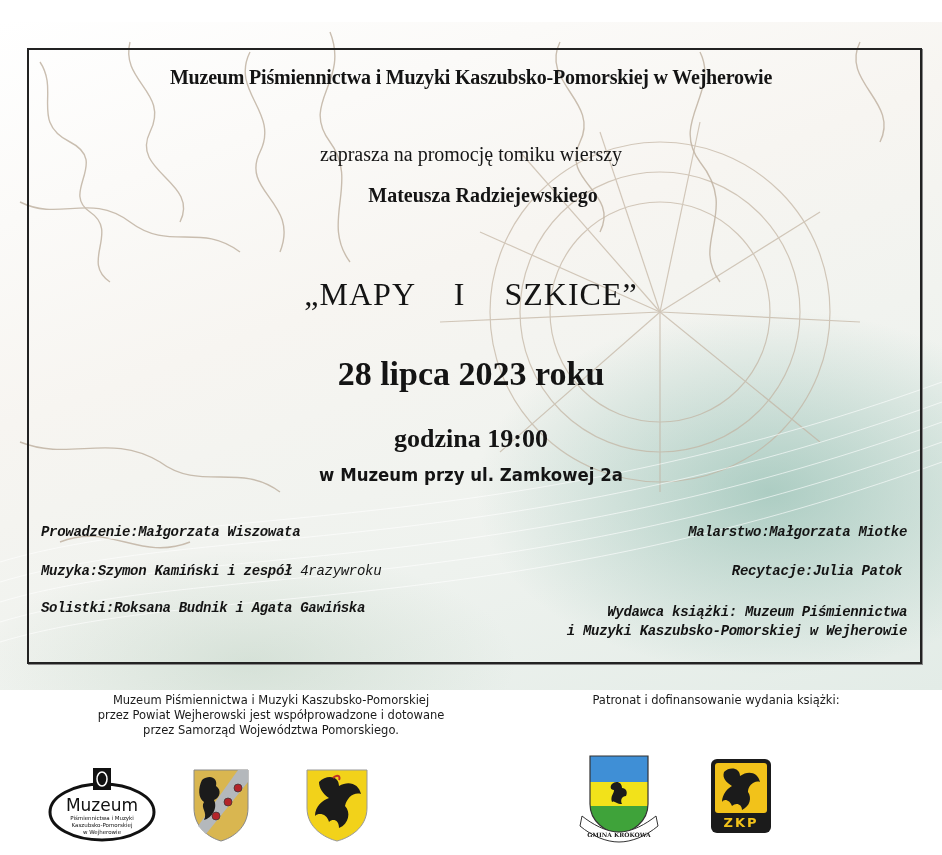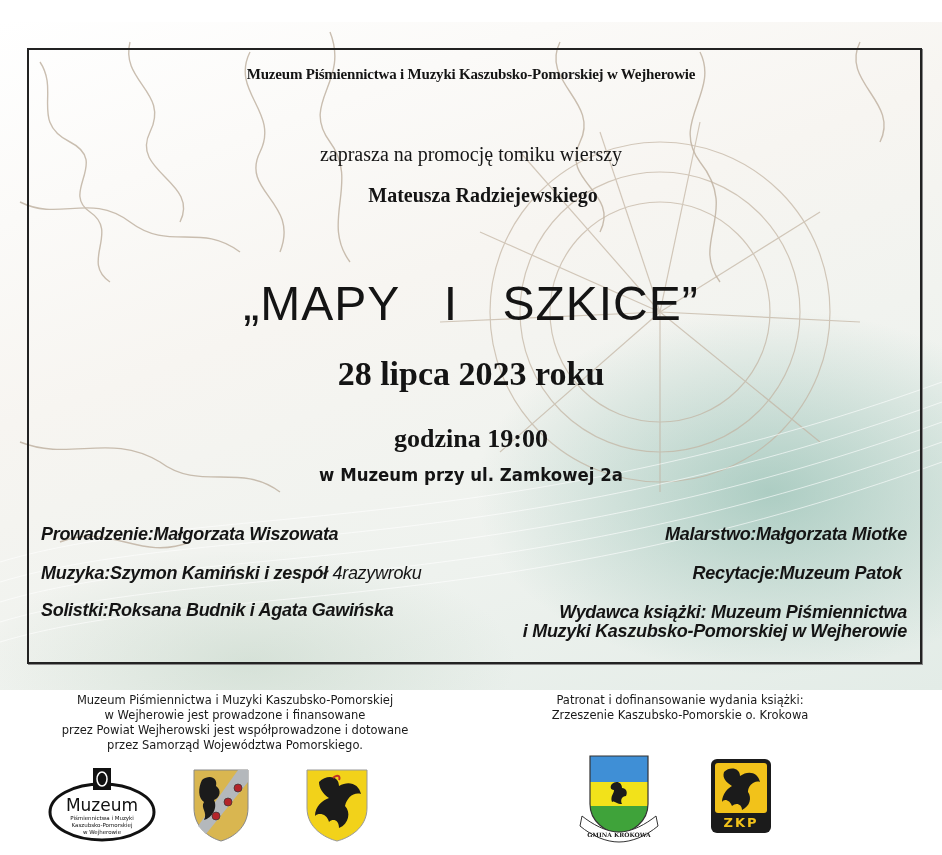--- a/index.html
+++ b/index.html
@@ -16,37 +16,37 @@
   }
   .poster-bg svg { position: absolute; left: 0; top: 0; }
 
   .frame {
     position: absolute; left: 27px; top: 48px; width: 895px; height: 616px;
     border: 2px solid #222; box-shadow: 1px 1px 0 #888;
   }
 
   .txt { position: absolute; left: 0; width: 942px; text-align: center; white-space: nowrap; }
 
-  .museum-title { top: 66px; font-family: "Liberation Serif", serif; font-weight: bold; font-size: 15px; letter-spacing: -0.2px; }
+  .museum-title { top: 66px; font-family: "Liberation Serif", serif; font-weight: bold; font-size: 20px; letter-spacing: -0.2px; }
   .invite { top: 143px; font-family: "Liberation Serif", serif; font-size: 20px; }
   .author { top: 184px; font-family: "Liberation Serif", serif; font-weight: bold; font-size: 20px; margin-left: 12px; }
-  .book-title { top: 276px; font-family: Liberation Sans, sans-serif; font-size: 48px; letter-spacing: 1px; word-spacing: 30px; }
+  .book-title { top: 276px; font-family: Liberation Serif, serif; font-size: 32px; letter-spacing: 1px; word-spacing: 30px; }
   .date { top: 355px; font-family: "Liberation Serif", serif; font-weight: bold; font-size: 34px; }
   .hour { top: 424px; font-family: "Liberation Serif", serif; font-weight: bold; font-size: 26px; }
   .venue { top: 464px; font-family: "DejaVu Sans", sans-serif; font-weight: bold; font-size: 18px; transform: scaleX(0.92); }
 
-  .credit { position: absolute; font-family: Liberation Sans, sans-serif; font-style: italic; font-weight: bold; font-size: 18px; white-space: nowrap; letter-spacing: -0.3px; }
+  .credit { position: absolute; font-family: Liberation Mono, monospace; font-style: italic; font-weight: bold; font-size: 14px; white-space: nowrap; letter-spacing: -0.3px; }
   .credit.left { left: 41px; }
   .credit.right { right: 35px; text-align: right; }
   .c1 { top: 524px; } .c2 { top: 563px; } .c3 { top: 600px; }
   .r1 { top: 524px; } .r2 { top: 563px; } .r3 { top: 603px; line-height: 19px; }
   .band-name { font-weight: normal; }
 
   .footer-left, .footer-right {
-    position: absolute; font-family: "DejaVu Sans", sans-serif; font-size: 11.5px; text-align: center; line-height: 15px; color: #1a1a1a;
+    position: absolute; font-family: "DejaVu Sans", sans-serif; font-size: 11.5px; text-align: center; line-height: 15px; color: #1a1a1a; margin-left: 36px;
   }
   .footer-left { left: 0; width: 470px; top: 693px; }
   .footer-right { left: 500px; width: 360px; top: 693px; }
 
   .logo { position: absolute; }
   .logo-muzeum { left: 47px; top: 766px; width: 110px; height: 76px; }
   .logo-powiat { left: 192px; top: 768px; width: 58px; height: 74px; }
   .logo-woj { left: 305px; top: 768px; width: 64px; height: 74px; }
   .logo-gmina { left: 578px; top: 754px; width: 82px; height: 92px; }
   .logo-zkp { left: 710px; top: 758px; width: 62px; height: 76px; }
@@ -111,36 +111,34 @@
   <span class="band-name">4razywroku</span>
 </div>
 <div class="credit left c3">
   <span>Solistki:</span><span>Roksana Budnik i Agata Gawińska</span>
 </div>
 
 <div class="credit right r1">
   <span>Malarstwo:</span><span>Małgorzata Miotke</span>
 </div>
 <div class="credit right r2" style="right:40px;">
-  <span>Recytacje:</span><span>Muzeum Patok</span>
+  <span>Recytacje:</span><span>Julia Patok</span>
 </div>
 <div class="credit right r3">
   <div><span>Wydawca książki:</span> <span>Muzeum Piśmiennictwa</span></div>
   <div>i Muzyki Kaszubsko-Pomorskiej w Wejherowie</div>
 </div>
 
 <div class="footer-left">
   <div>Muzeum Piśmiennictwa i Muzyki Kaszubsko-Pomorskiej</div>
-  <div>w Wejherowie jest prowadzone i finansowane</div>
   <div>przez Powiat Wejherowski jest współprowadzone i dotowane</div>
   <div>przez Samorząd Województwa Pomorskiego.</div>
 </div>
 <div class="footer-right">
   <div>Patronat i dofinansowanie wydania książki:</div>
-  <div>Zrzeszenie Kaszubsko-Pomorskie o. Krokowa</div>
 </div>
 
 <div class="logo logo-muzeum">
   <svg width="110" height="76" viewBox="0 0 110 76">
     <ellipse cx="55" cy="46" rx="52" ry="28" fill="#fff" stroke="#111" stroke-width="3"></ellipse>
     <rect x="46" y="2" width="18" height="22" fill="#111"></rect>
     <ellipse cx="55" cy="13" rx="5" ry="7" fill="none" stroke="#fff" stroke-width="1.5"></ellipse>
     <text x="55" y="45" text-anchor="middle" font-family="DejaVu Sans, sans-serif" font-size="17" fill="#111">Muzeum</text>
     <text x="55" y="54" text-anchor="middle" font-family="DejaVu Sans, sans-serif" font-size="5.5" fill="#111">Piśmiennictwa i Muzyki</text>
     <text x="55" y="61" text-anchor="middle" font-family="DejaVu Sans, sans-serif" font-size="5.5" fill="#111">Kaszubsko-Pomorskiej</text>

